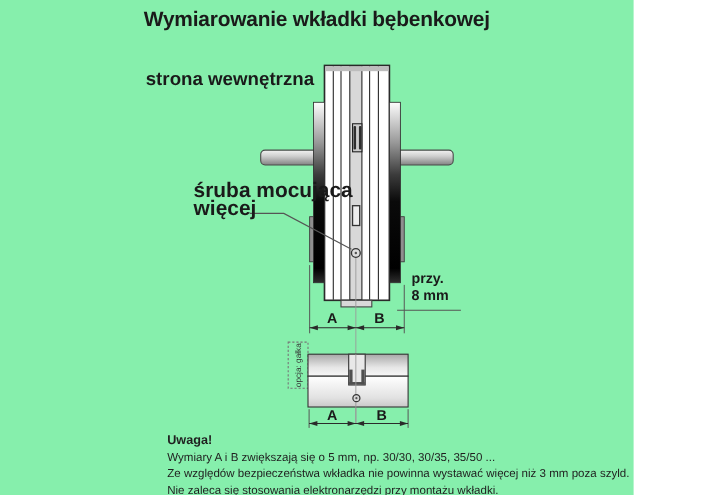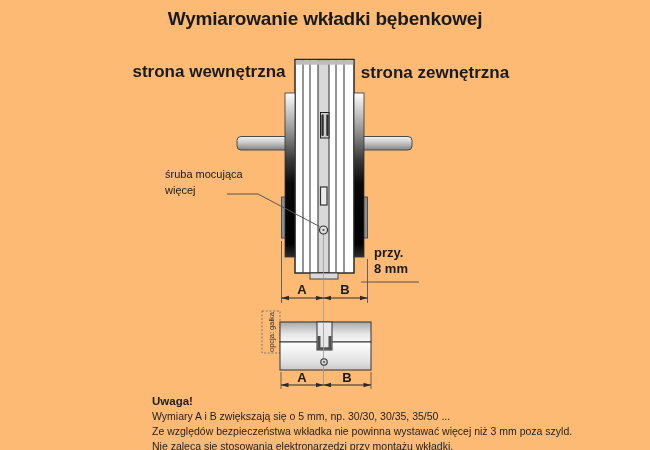--- a/index.html
+++ b/index.html
@@ -1,24 +1,24 @@
 <!DOCTYPE html>
 <html><head>
 <meta charset="utf-8">
 <style>
   html,body{margin:0;padding:0;background:#fff;}
-  #page{position:relative;width:650px;height:450px;background:#fdba74;overflow:hidden;
+  #page{position:relative;width:576px;height:450px;background:#86efac;overflow:hidden;
         font-family:"Liberation Sans",sans-serif;color:#1a1a1a;}
   #gfx{position:absolute;left:0;top:0;width:650px;height:450px;}
   .txt{position:absolute;white-space:nowrap;}
   .title{left:0;right:0;top:8px;text-align:center;font-size:19px;font-weight:700;letter-spacing:-0.2px;}
   .side-label{font-size:17px;font-weight:700;transform:translateX(-50%);}
   .inner-side{left:209px;top:62px;}
   .outer-side{left:435px;top:63px;}
-  .screw-label{left:165px;top:166px;font-size:11px;font-weight:400;line-height:16px;}
+  .screw-label{left:176px;top:166px;font-size:19px;font-weight:700;line-height:16px;}
   .max-label{left:374px;top:245px;font-size:13px;font-weight:700;line-height:16px;}
   .dim{font-size:13px;font-weight:700;transform:translateX(-50%);}
   .dimA1{left:302px;top:282px;}
   .dimB1{left:345px;top:282px;}
   .dimA2{left:302px;top:370px;}
   .dimB2{left:347px;top:370px;}
   .knob-option{left:262px;top:311px;width:18px;height:42px;display:flex;align-items:center;justify-content:center;
     writing-mode:vertical-rl;transform:rotate(180deg);font-size:7.5px;color:#333;}
   .notes{position:absolute;left:152px;top:394px;font-size:10.5px;line-height:15px;color:#1f1f1f;}
   .notes .head{font-weight:700;font-size:11.5px;}
@@ -118,21 +118,20 @@
     <line x1="281" y1="385" x2="371" y2="385" stroke="#2a2a2a" stroke-width="1"></line>
     <polygon points="281,385 288.5,382.7 288.5,387.3" fill="#2a2a2a"></polygon>
     <polygon points="323.5,385 316,382.7 316,387.3" fill="#2a2a2a"></polygon>
     <polygon points="323.5,385 331,382.7 331,387.3" fill="#2a2a2a"></polygon>
     <polygon points="371,385 363.5,382.7 363.5,387.3" fill="#2a2a2a"></polygon>
   </svg>
 
   <div class="txt title">Wymiarowanie wkładki bębenkowej</div>
 
   <div class="txt side-label inner-side">strona wewnętrzna</div>
-  <div class="txt side-label outer-side">strona zewnętrzna</div>
 
   <div class="txt screw-label">
     <div>śruba mocująca</div>
     <div>więcej</div>
   </div>
 
   <div class="txt max-label">
     <div>przy.</div>
     <div>8 mm</div>
   </div>

